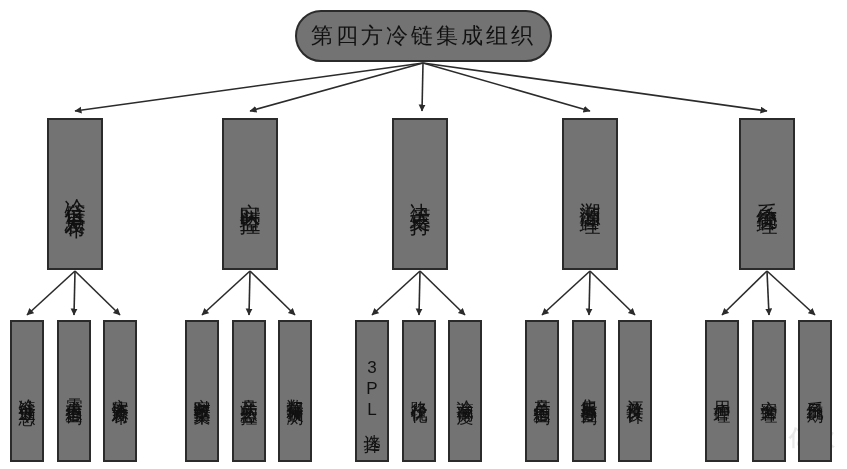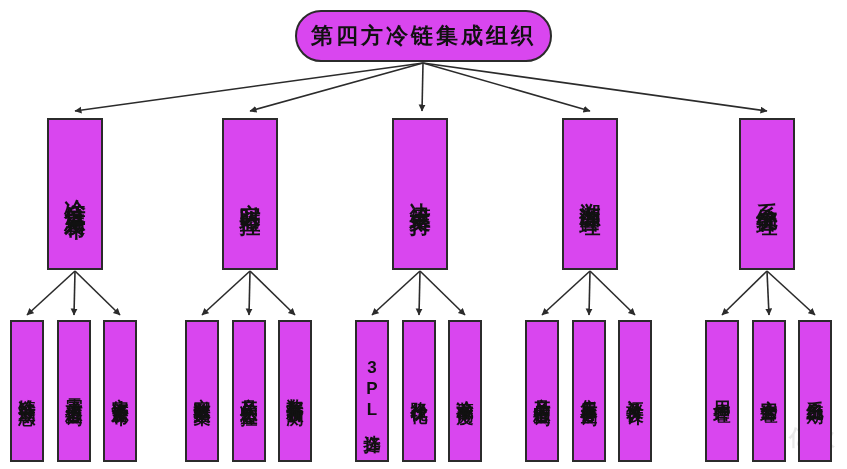--- a/index.html
+++ b/index.html
@@ -3,23 +3,23 @@
 <meta charset="utf-8">
 <style>
   * { margin:0; padding:0; box-sizing:border-box; }
   html,body { background:#ffffff; }
   .canvas {
     position:relative; width:847px; height:469px; background:#ffffff;
     overflow:hidden;
     font-family:"Liberation Sans","DejaVu Sans",sans-serif;
   }
   .node {
-    position:absolute; border:2px solid #2b2b2b; background:#d946ef;
+    position:absolute; border:2px solid #2b2b2b; background:#737373;
     display:flex; align-items:center; justify-content:center;
-    color:#111111; font-weight:700; z-index:2; text-align:center;
+    color:#111111; font-weight:400; z-index:2; text-align:center;
   }
   .root {
     left:295px; top:10px; width:257px; height:52px;
     border-radius:26px; font-size:22px; letter-spacing:3px;
   }
   .vbox { writing-mode:vertical-rl; text-orientation:upright; }
   .branch { width:56px; height:152px; top:118px; font-size:21px; letter-spacing:4px; }
   .leaf   { width:34px; height:142px; top:320px; font-size:17px; letter-spacing:2px; }
   svg.arrows { position:absolute; left:0; top:0; width:847px; height:469px; z-index:1; }
   .watermark {

